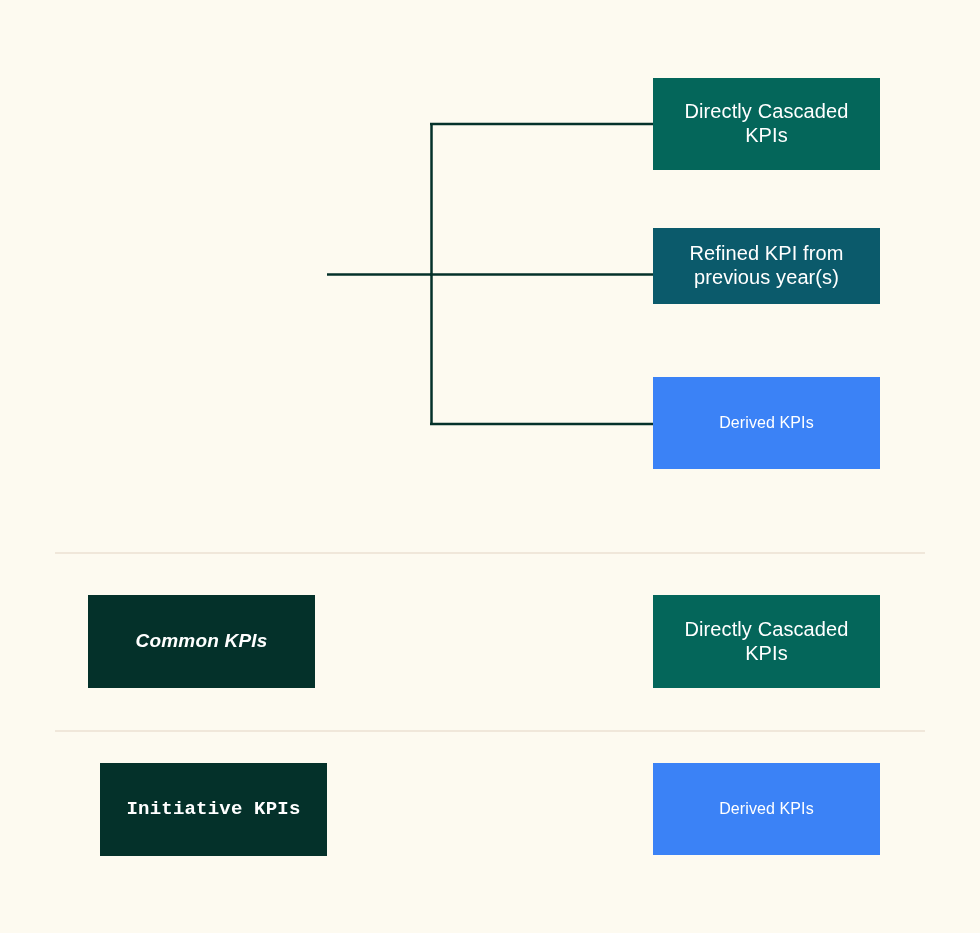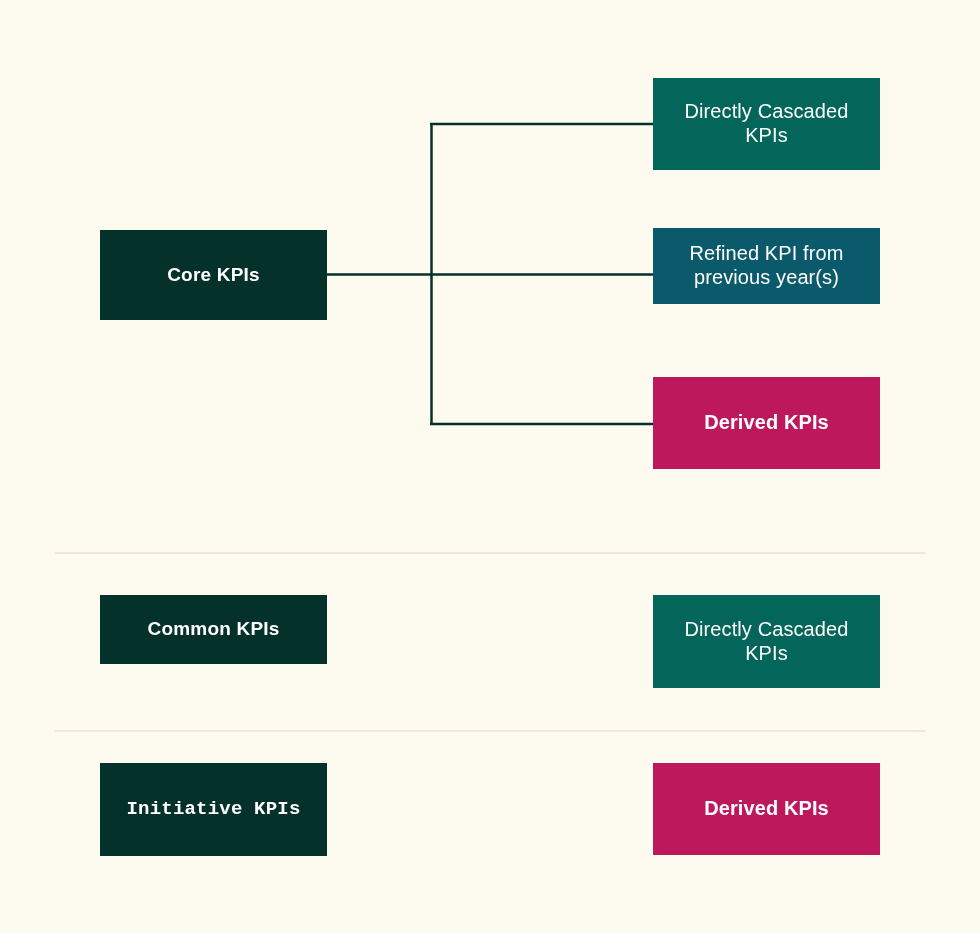--- a/index.html
+++ b/index.html
@@ -44,23 +44,23 @@
     background: #04665A;
     font-weight: normal;
     font-size: 20px;
   }
   .node.refined {
     background: #0B5A6B;
     font-weight: normal;
     font-size: 20px;
   }
   .node.derived {
-    background: #be185d;
-    font-weight: bold;
-    font-size: 20px;
+    background: #3b82f6;
+    font-weight: normal;
+    font-size: 16px;
   }
 
   
   .connector-svg {
     position: absolute;
     left: 0;
     top: 0;
     width: 980px;
     height: 933px;
     pointer-events: none;
@@ -84,31 +84,30 @@
 
     <line x1="431.5" y1="123" x2="431.5" y2="425" stroke="#04312A" stroke-width="2.5"></line>
 
     <line x1="430" y1="124" x2="653" y2="124" stroke="#04312A" stroke-width="2.5"></line>
 
     <line x1="430" y1="274.5" x2="653" y2="274.5" stroke="#04312A" stroke-width="2.5"></line>
 
     <line x1="430" y1="424" x2="653" y2="424" stroke="#04312A" stroke-width="2.5"></line>
   </svg>
 
-  <div class="node left" style="left:100px; top:230px; width:227px; height:90px;">Core KPIs</div>
 
   <div class="node cascaded" style="left:653px; top:78px; width:227px; height:92px;">Directly Cascaded KPIs</div>
 
   <div class="node refined" style="left:653px; top:228px; width:227px; height:76px;">Refined KPI from previous year(s)</div>
 
   <div class="node derived" style="left:653px; top:377px; width:227px; height:92px;">Derived KPIs</div>
 
   <div class="divider" style="left:55px; top:552px; width:870px;"></div>
 
-  <div class="node left" style="left:100px; top:595px; width:227px; height:69px;">Common KPIs</div>
+  <div class="node left" style="left:88px; top:595px; width:227px; height:93px;font-style:italic;">Common KPIs</div>
 
   <div class="node cascaded" style="left:653px; top:595px; width:227px; height:93px;">Directly Cascaded KPIs</div>
 
   <div class="divider" style="left:55px; top:730px; width:870px;"></div>
 
   <div class="node left" style="left:100px; top:763px; width:227px; height:93px;font-family:Liberation Mono, monospace;">Initiative KPIs</div>
 
   <div class="node derived" style="left:653px; top:763px; width:227px; height:92px;">Derived KPIs</div>
 
 </div>

